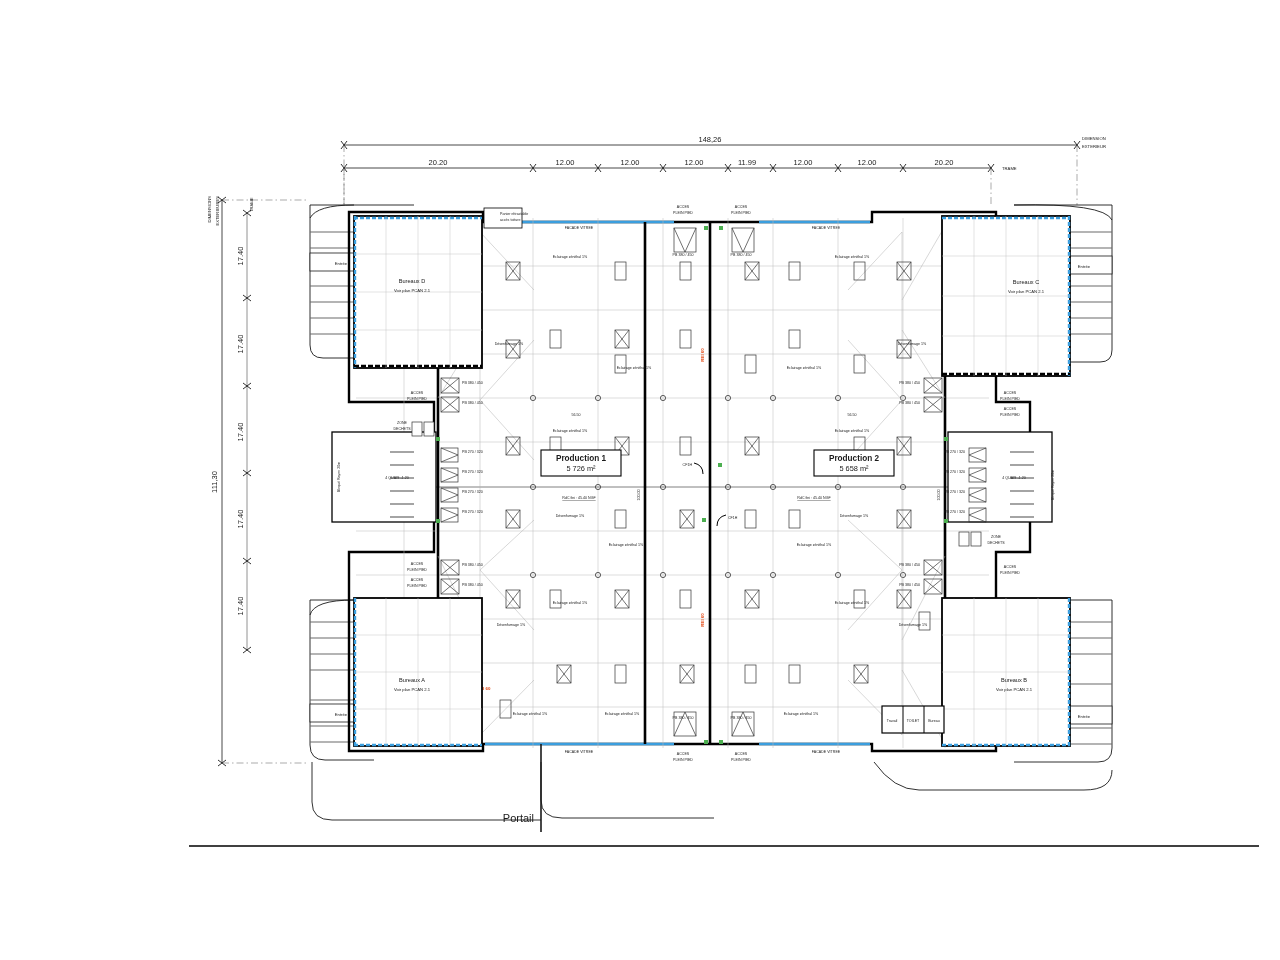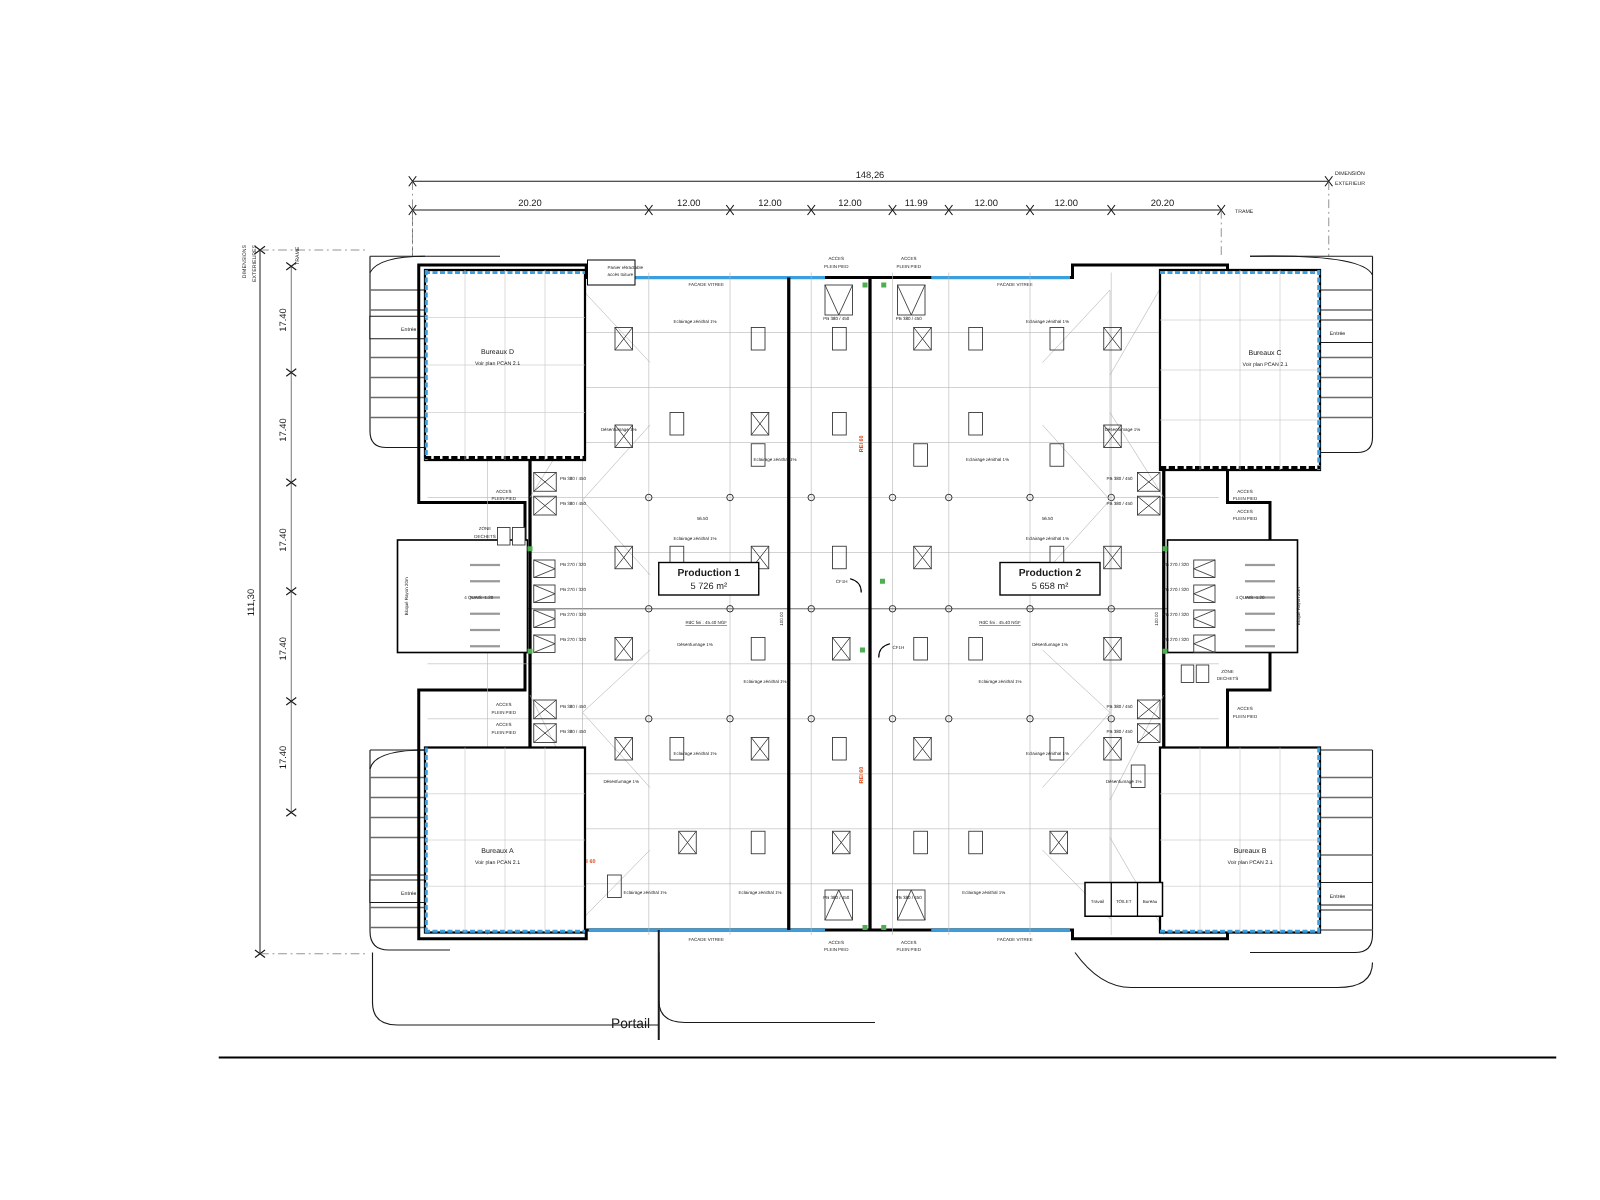--- a/index.html
+++ b/index.html
@@ -1,19 +1,19 @@
 <!DOCTYPE html>
 <html><head>
 <meta charset="utf-8">
 <title>Plan PCAN</title>
 <style>
   html,body{margin:0;padding:0;background:#ffffff;}
   body{width:1280px;height:960px;position:relative;overflow:hidden;
        font-family:"Liberation Sans", sans-serif;color:#111;}
-  #sheet{position:absolute;left:0;top:0;width:1128px;height:960px;}
+  #sheet{position:absolute;left:14px;top:0;width:1128px;height:960px;}
   svg{display:block;position:absolute;left:0;top:0;}
   .lbl{font-family:"Liberation Sans", sans-serif;fill:#1a1a1a;}
   .dimtxt{font-size:7.5px;}
   .tiny{font-size:3.6px;}
   .tiny2{font-size:4.2px;}
   .mid{font-size:5.6px;}
   .red{fill:#e2440f;font-size:4.4px;font-weight:bold;}
   .prodttl{font-size:8.2px;font-weight:bold;}
   .prodsub{font-size:7.4px;}
   .portail{font-size:11px;}

